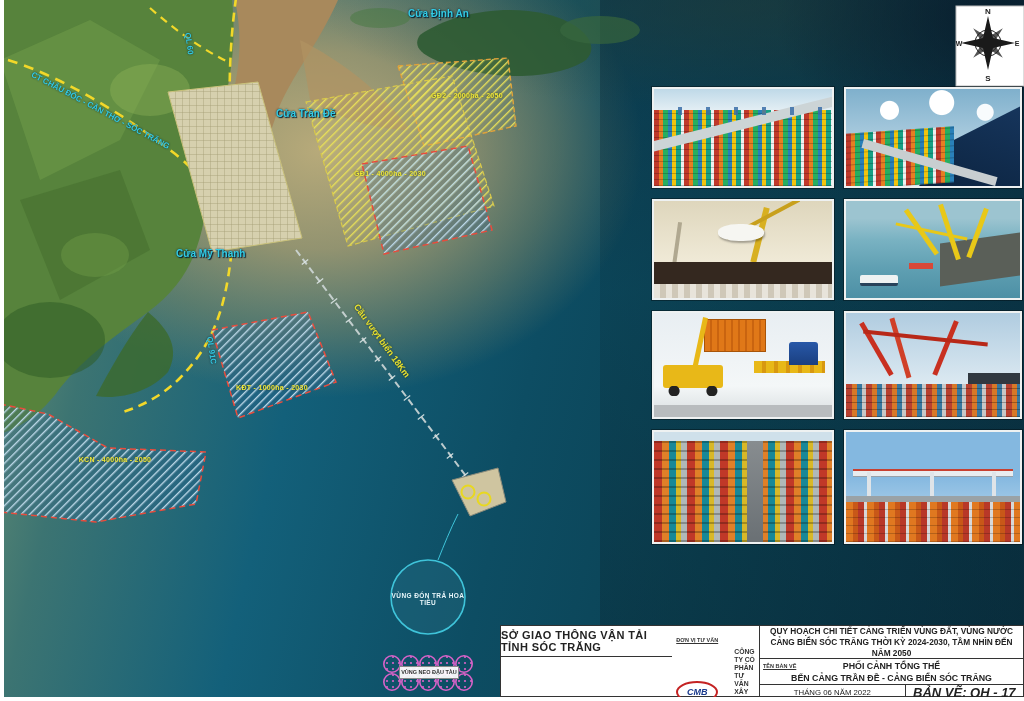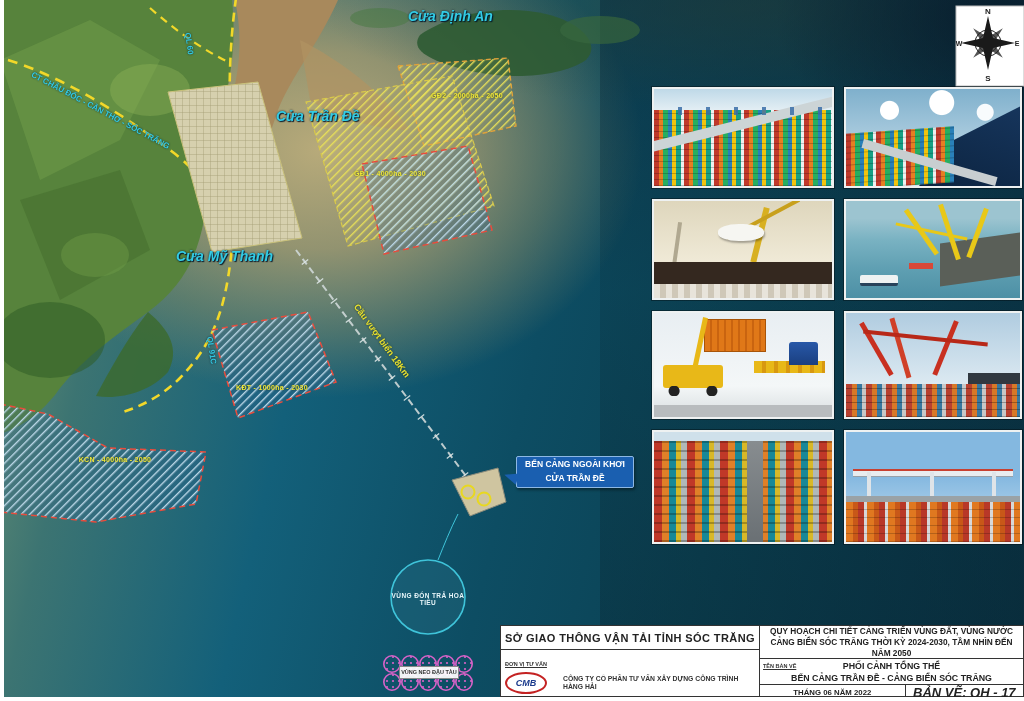--- a/index.html
+++ b/index.html
@@ -8,21 +8,21 @@
         background:
           radial-gradient(ellipse 300px 190px at 1000px 15px, rgba(7,22,38,.95), rgba(7,22,38,0) 75%),
           radial-gradient(ellipse 620px 150px at 750px 5px, rgba(55,78,58,.55), rgba(55,78,58,0) 70%),
           radial-gradient(ellipse 430px 330px at 320px 150px, rgba(192,174,122,.95) 0%, rgba(178,160,110,.8) 30%, rgba(150,145,100,.45) 55%, rgba(120,130,100,0) 75%),
           linear-gradient(103deg,#7a9a74 0%,#3c7472 14%,#13607a 32%,#0d4d63 52%,#0b4254 70%,#0a3648 88%,#092f40 100%);}
   .darken-right{position:absolute;left:600px;top:0;width:424px;height:640px;
         background:linear-gradient(180deg,rgba(9,38,54,.45),rgba(9,48,62,.25) 45%,rgba(8,40,52,.4));}
   svg text{font-family:"Liberation Sans",sans-serif;}
   
   .maplabel{position:absolute;font-weight:bold;white-space:nowrap;}
-  .cyan{color:#33cbe4;font-size:14px;text-shadow:0 0 2px rgba(0,30,50,.95),1px 1px 1px rgba(0,20,40,.9);font-style:italic;}
+  .cyan{color:#33cbe4;font-size:10px;text-shadow:0 0 2px rgba(0,30,50,.95),1px 1px 1px rgba(0,20,40,.9);}
   .cyan-sm{color:#33cbe4;font-size:8px;text-shadow:0 0 2px rgba(0,30,50,.95);}
   .yellow{color:#ece63a;font-size:7px;text-shadow:0 0 2px rgba(40,40,0,.8);letter-spacing:.3px;}
   .bridge{color:#e8e030;font-size:9px;text-shadow:0 0 2px rgba(20,40,20,.9);}
   .callout{position:absolute;left:516px;top:456px;width:116px;height:30px;background:#1a5fb0;
            border:1px solid #8db8e4;border-radius:2px;color:#fff;text-align:center;
            font-size:8.5px;font-weight:bold;line-height:14px;box-shadow:1px 2px 3px rgba(0,0,0,.4);}
   .callout .ptr{position:absolute;left:-13px;top:14px;width:0;height:0;
            border-top:6px solid transparent;border-bottom:6px solid transparent;
            border-right:14px solid #1a5fb0;transform:rotate(18deg);}
   .pilot-label{position:absolute;left:391px;top:592px;width:74px;text-align:center;
@@ -39,39 +39,39 @@
   .ph{position:absolute;}
   .ctex{background:
      repeating-linear-gradient(0deg, rgba(0,0,0,.22) 0 1px, transparent 1px 6px),
      repeating-linear-gradient(90deg,#c0392b 0 5px,#e67e22 5px 9px,#27ae60 9px 14px,#2980b9 14px 18px,#f1c40f 18px 22px,#16a085 22px 27px,#ecf0f1 27px 30px);}
   .ctex2{background:
      repeating-linear-gradient(0deg, rgba(0,0,0,.28) 0 1px, transparent 1px 7px),
      repeating-linear-gradient(90deg,#b84030 0 6px,#d87828 6px 11px,#3878a0 11px 16px,#c8c8c8 16px 20px);}
   
   .tblock{position:absolute;left:500px;top:625px;width:524px;height:72px;background:#fff;
           border:1px solid #333;box-sizing:border-box;display:flex;color:#222;}
-  .tb-left{width:258px;border-right:1px solid #333;display:flex;flex-direction:column;}
+  .tb-left{width:258px;border-right:1px solid #333;display:flex;flex-direction:row;}
   .tb-agency{height:30px;border-bottom:1px solid #333;display:flex;align-items:center;justify-content:center;
           font-size:11px;font-weight:bold;letter-spacing:.4px;}
   .tb-consult{flex:1;position:relative;padding:2px 4px;}
   .tb-tinylabel{font-size:5.5px;font-weight:bold;text-decoration:underline;color:#333;}
   .tb-crow{display:flex;align-items:center;gap:16px;margin-top:2px;}
   .tb-logo{width:38px;height:18px;border:2px solid #c42222;border-radius:50%;display:flex;
           align-items:center;justify-content:center;font-size:9px;font-weight:bold;color:#1a3a8c;
           font-style:italic;flex:none;}
   .tb-company{font-size:6.8px;font-weight:bold;color:#333;line-height:8px;}
   .tb-right{flex:1;display:flex;flex-direction:column;}
   .tb-project{height:32px;border-bottom:1px solid #333;display:flex;flex-direction:column;
           align-items:center;justify-content:center;font-size:8.3px;font-weight:bold;line-height:11px;text-align:center;}
   .tb-name{height:25px;border-bottom:1px solid #333;position:relative;text-align:center;
           font-size:8.8px;font-weight:bold;line-height:12px;padding-top:1px;}
   .tb-name .tb-tinylabel{position:absolute;left:3px;top:1px;}
   .tb-bottom{flex:1;display:flex;}
   .tb-date{width:55%;border-right:1px solid #333;display:flex;align-items:center;justify-content:center;
-          font-size:7.8px;font-weight:bold;}
+          font-size:7.8px;font-weight:normal;}
   .tb-sheet{flex:1;display:flex;align-items:center;justify-content:center;font-size:13px;font-weight:bold;font-style:italic;}
   
   .bl{position:absolute;left:0;top:0;width:4px;height:701px;background:#fff;z-index:90;}
   .bb{position:absolute;left:0;bottom:0;width:1024px;height:4px;background:#fff;z-index:90;}
 </style>
 </head>
 <body>
 
 <div class="page">
   <div class="darken-right"></div>
@@ -191,25 +191,20 @@
   <div class="maplabel cyan-sm" style="left:34px;top:70px;transform:rotate(28deg);transform-origin:left top;">CT CHÂU ĐỐC - CẦN THƠ - SÓC TRĂNG</div>
   <div class="maplabel cyan-sm" style="left:192px;top:32px;transform:rotate(82deg);transform-origin:left top;">QL 60</div>
   <div class="maplabel cyan-sm" style="left:214px;top:336px;transform:rotate(82deg);transform-origin:left top;">QL 91C</div>
   <div class="maplabel bridge" style="left:360px;top:302px;transform:rotate(54deg);transform-origin:left top;">Cầu vượt biển 18Km</div>
 
   <div class="maplabel yellow" style="left:412px;top:92px;width:110px;text-align:center;">GĐ2 - 2000ha - 2050</div>
   <div class="maplabel yellow" style="left:330px;top:170px;width:120px;text-align:center;">GĐ1 - 4000ha - 2030</div>
   <div class="maplabel yellow" style="left:222px;top:384px;width:100px;text-align:center;">KĐT - 1000ha - 2030</div>
   <div class="maplabel yellow" style="left:60px;top:456px;width:110px;text-align:center;">KCN - 4000ha - 2050</div>
 
-  <div class="callout">
-    <div class="ptr"></div>
-    <div>BẾN CẢNG NGOÀI KHƠI</div>
-    <div>CỬA TRẦN ĐỀ</div>
-  </div>
 
   <div class="pilot-label">VÙNG ĐÓN TRẢ HOA TIÊU</div>
   <div class="anchor-label">VÙNG NEO ĐẬU TÀU</div>
 
   <div class="photo-grid">
 
     <div class="photo">
       <div class="ph" style="left:0;right:0;top:0;height:24%;background:linear-gradient(180deg,#bfd9e8,#e6f0f5);"></div>
       <div class="ph ctex" style="left:0;right:0;bottom:0;height:78%;"></div>
       <div class="ph" style="left:-10%;top:30%;width:125%;height:10px;background:#ccd4d6;transform:rotate(-14deg);"></div>

